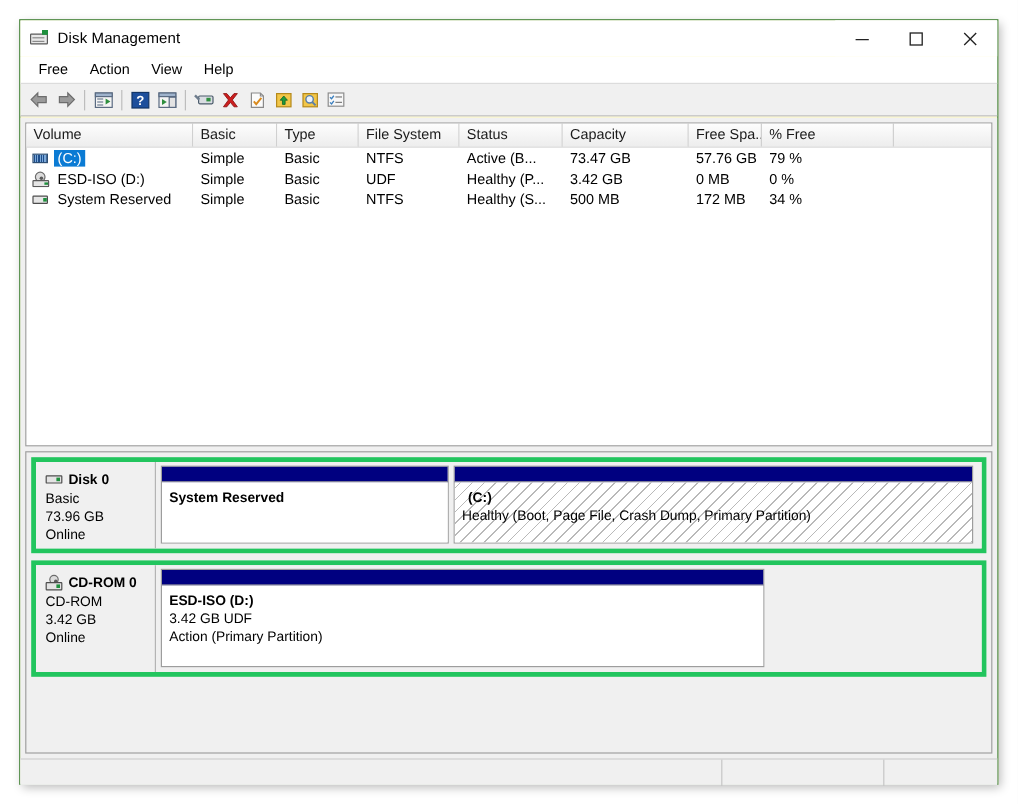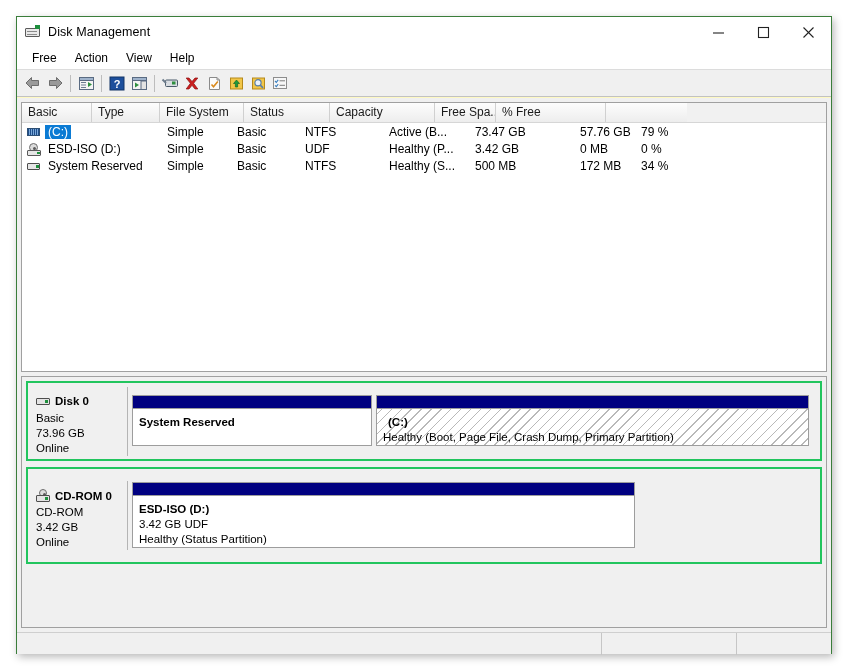--- a/index.html
+++ b/index.html
@@ -208,23 +208,22 @@
     left: 4px; top: 278px;
     width: 806px; height: 252px;
     background: #f0f0f0;
     border: 1px solid #a0a0a0;
     overflow: hidden;
   }
   .disk-block {
     position: relative;
     display: flex;
     background: #f0f0f0;
-    border: 2px solid #22c55e;
+    border: 4px solid #22c55e;
     margin: 4px 4px 0 4px;
-    align-items: center;
   }
   .disk-info {
     width: 100px;
     flex: none;
     padding: 8px 0 0 8px;
     border-right: 1px solid #b4b4b4;
     background: #f0f0f0;
   }
   .disk-info .dtitle {
     font-size: 11.5px;
@@ -439,20 +438,21 @@
         <rect x="7.5" y="8.8" width="5.5" height="1" fill="#7c7c7c"></rect>
       </svg>
     </div>
   </div>
 
   <div id="client">
 
     <div id="volume-list">
 
       <div id="list-header">
+        <div class="hcell" style="width:139px">Volume</div>
         <div class="hcell" style="width:70px">Basic</div>
         <div class="hcell" style="width:68px">Type</div>
         <div class="hcell" style="width:84px">File System</div>
         <div class="hcell" style="width:86px">Status</div>
         <div class="hcell" style="width:105px">Capacity</div>
         <div class="hcell" style="width:61px">Free Spa...</div>
         <div class="hcell" style="width:110px">% Free</div>
         <div class="hcell" style="width:81px;border-right:none"></div>
       </div>
 
@@ -555,21 +555,21 @@
           <div class="dline">CD-ROM</div>
           <div class="dline">3.42 GB</div>
           <div class="dline">Online</div>
         </div>
         <div class="parts">
           <div class="partition" style="width:503px">
             <div class="part-bar"></div>
             <div class="part-body">
               <div class="part-line b">ESD-ISO  (D:)</div>
               <div class="part-line">3.42 GB UDF</div>
-              <div class="part-line">Healthy (Status Partition)</div>
+              <div class="part-line">Action (Primary Partition)</div>
             </div>
           </div>
         </div>
       </div>
 
     </div>
 
     <div id="statusbar">
       <div class="status-panel" style="width:585px"></div>
       <div class="status-panel" style="width:135px"></div>

